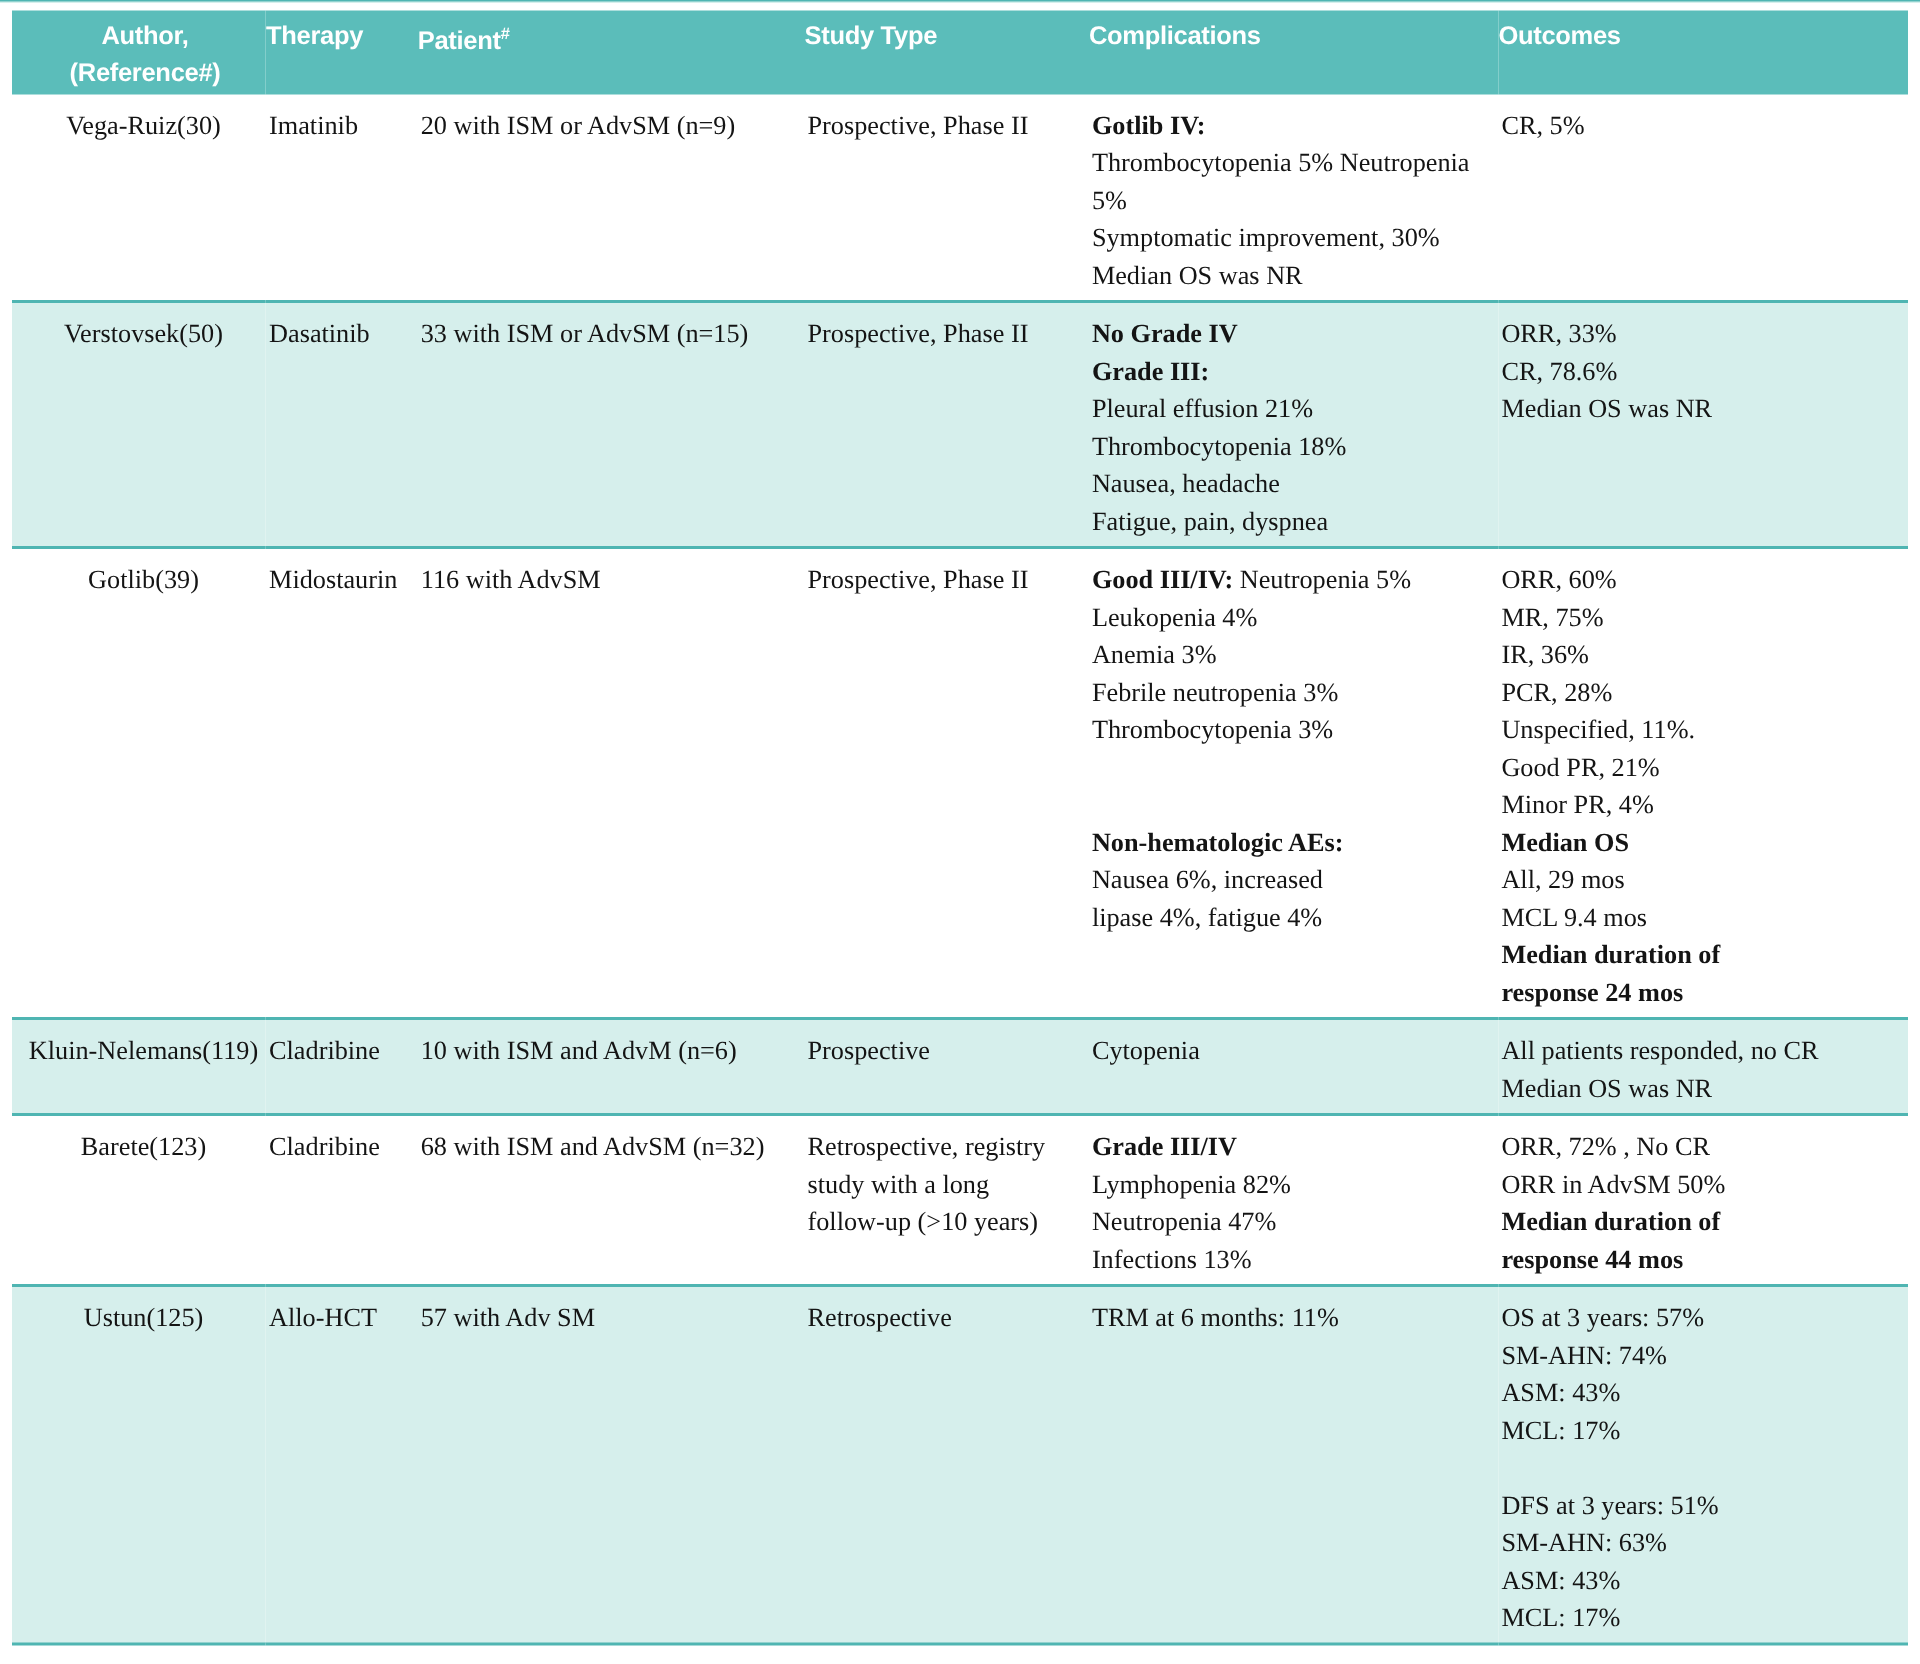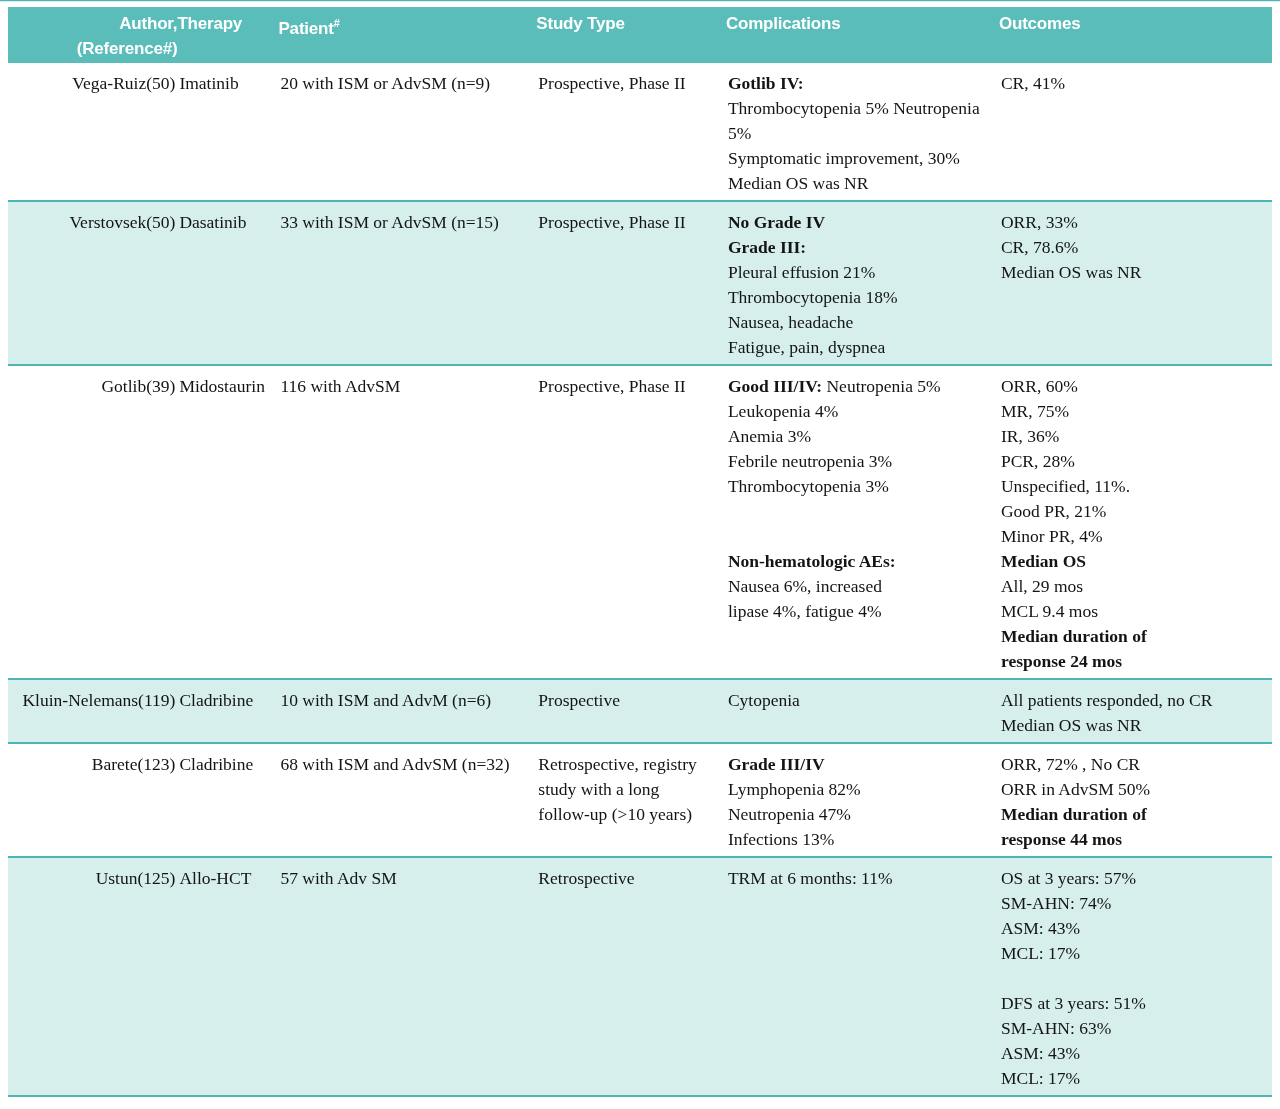--- a/index.html
+++ b/index.html
@@ -47,21 +47,21 @@
   tbody tr { border-top: 2px solid var(--rule); }
   tbody tr:first-child { border-top: none; }
   tbody tr.shaded td { background: var(--row-shade); }
   td {
     vertical-align: top;
     text-align: left;
     font-size: 17.5px;
     line-height: 25px;
     padding: 8px 2px 4px 2px;
   }
-  th:nth-child(1), td:nth-child(1) { width: 13.4%; text-align: right; padding-left: 8px; }
+  th:nth-child(1), td:nth-child(1) { width: 13.4%; text-align: center; padding-left: 8px; }
   th:nth-child(2), td:nth-child(2) { width: 8.0%; }
   th:nth-child(3), td:nth-child(3) { width: 20.4%; margin-top: 10px; }
   th:nth-child(4), td:nth-child(4) { width: 15.0%; margin-top: 36px; }
   th:nth-child(5), td:nth-child(5) { width: 21.6%; }
   th:nth-child(6), td:nth-child(6) { width: 21.6%; }
   .line { min-height: 25px; }
   .b { font-weight: bold; }
   .footnote {
     margin: 4px 8px 0 8px;
     padding-top: 4px;
@@ -97,39 +97,39 @@
             <div class="line">Complications</div>
           </th>
           <th>
             <div class="line">Outcomes</div>
           </th>
         </tr>
     </thead>
     <tbody id="table-body">
         <tr style="height: 121px;">
           <td>
-            <div class="line"><span>Vega-Ruiz(50)</span></div>
+            <div class="line"><span>Vega-Ruiz(30)</span></div>
           </td>
           <td>
             <div class="line"><span>Imatinib</span></div>
           </td>
           <td>
             <div class="line"><span>20 with ISM or AdvSM (n=9)</span></div>
           </td>
           <td>
             <div class="line"><span>Prospective, Phase II</span></div>
           </td>
           <td>
             <div class="line"><span class="b">Gotlib IV:</span></div>
             <div class="line"><span>Thrombocytopenia 5% Neutropenia 5%</span></div>
             <div class="line"><span>Symptomatic improvement, 30%</span></div>
             <div class="line"><span>Median OS was NR</span></div>
           </td>
           <td>
-            <div class="line"><span>CR, 41%</span></div>
+            <div class="line"><span>CR, 5%</span></div>
           </td>
         </tr>
         <tr class="shaded" style="height: 151px;">
           <td>
             <div class="line"><span>Verstovsek(50)</span></div>
           </td>
           <td>
             <div class="line"><span>Dasatinib</span></div>
           </td>
           <td>

